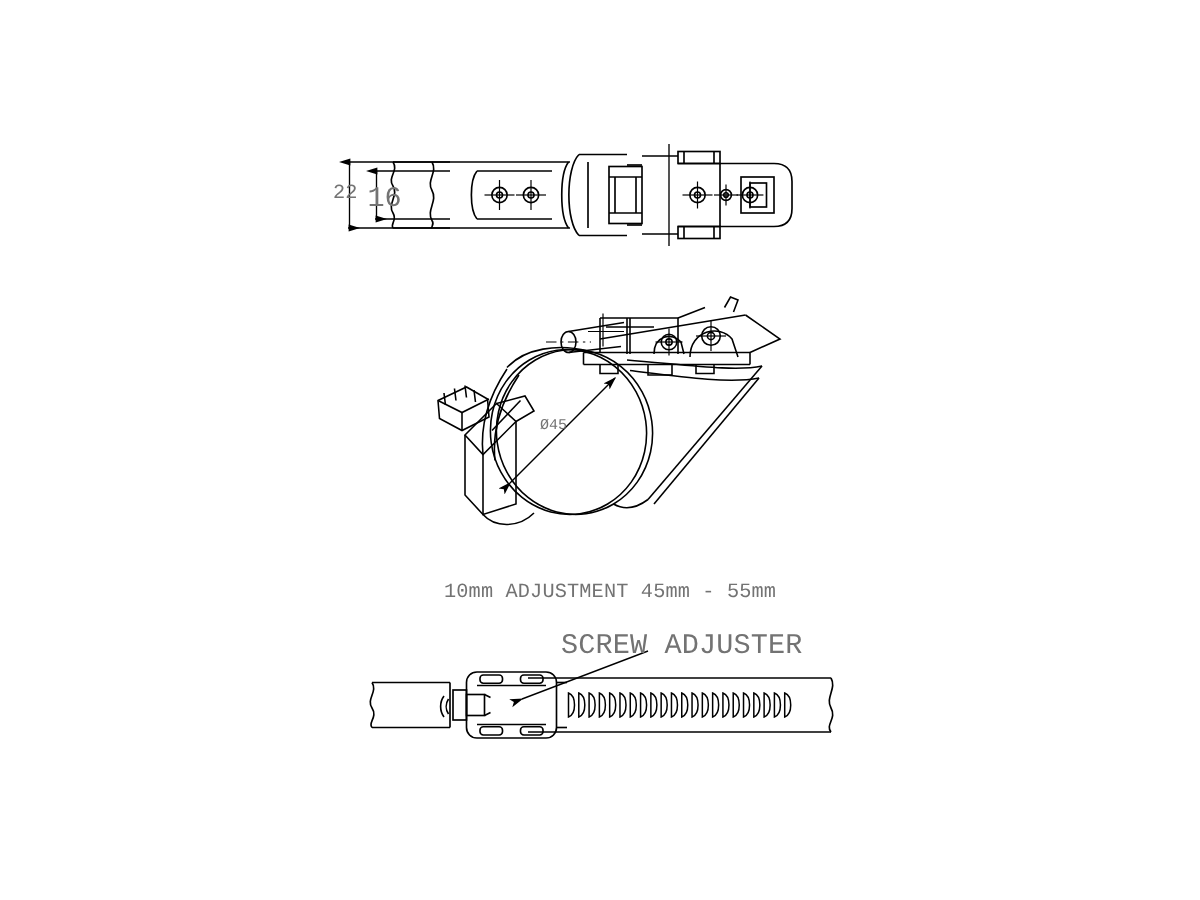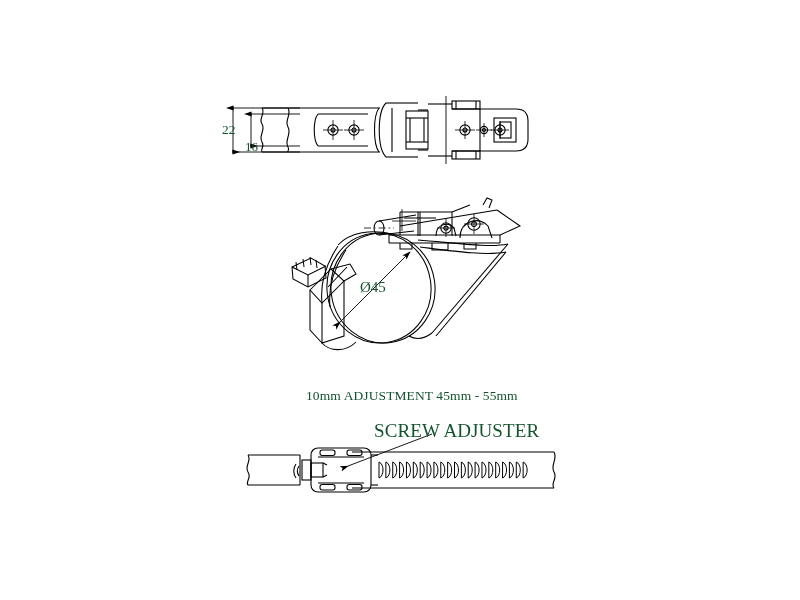--- a/index.html
+++ b/index.html
@@ -16,51 +16,51 @@
     font-family: "Liberation Sans", sans-serif;
   }
   #sheet svg {
     position: absolute;
     left: 0;
     top: 0;
   }
   .txt {
     position: absolute;
     white-space: nowrap;
-    color: #14532d;
-    font-family: Liberation Serif, serif;
+    color: #737373;
+    font-family: Liberation Mono, monospace;
     line-height: 1;
     -webkit-font-smoothing: none;
   }
   #note-adjust {
-    left: 306px;
+    left: 296px;
     top: 389px;
     font-size: 13.5px;
     letter-spacing: 0.1px;
   }
   #note-screw {
     left: 374px;
     top: 421px;
     font-size: 19px;
     letter-spacing: 0.1px;
   }
   #dim-22 {
     left: 222px;
     top: 123px;
     font-size: 13.5px;
   }
   #dim-16 {
     left: 245px;
-    top: 140px;
-    font-size: 13px;
+    top: 123px;
+    font-size: 19px;
   }
   #dim-dia45 {
     left: 360px;
     top: 280px;
-    font-size: 15px;
+    font-size: 10px;
   }
 </style>
 </head>
 <body>
 
 <div id="sheet">
 
   <svg width="800" height="600" viewBox="0 0 800 600">
 
     <defs>

